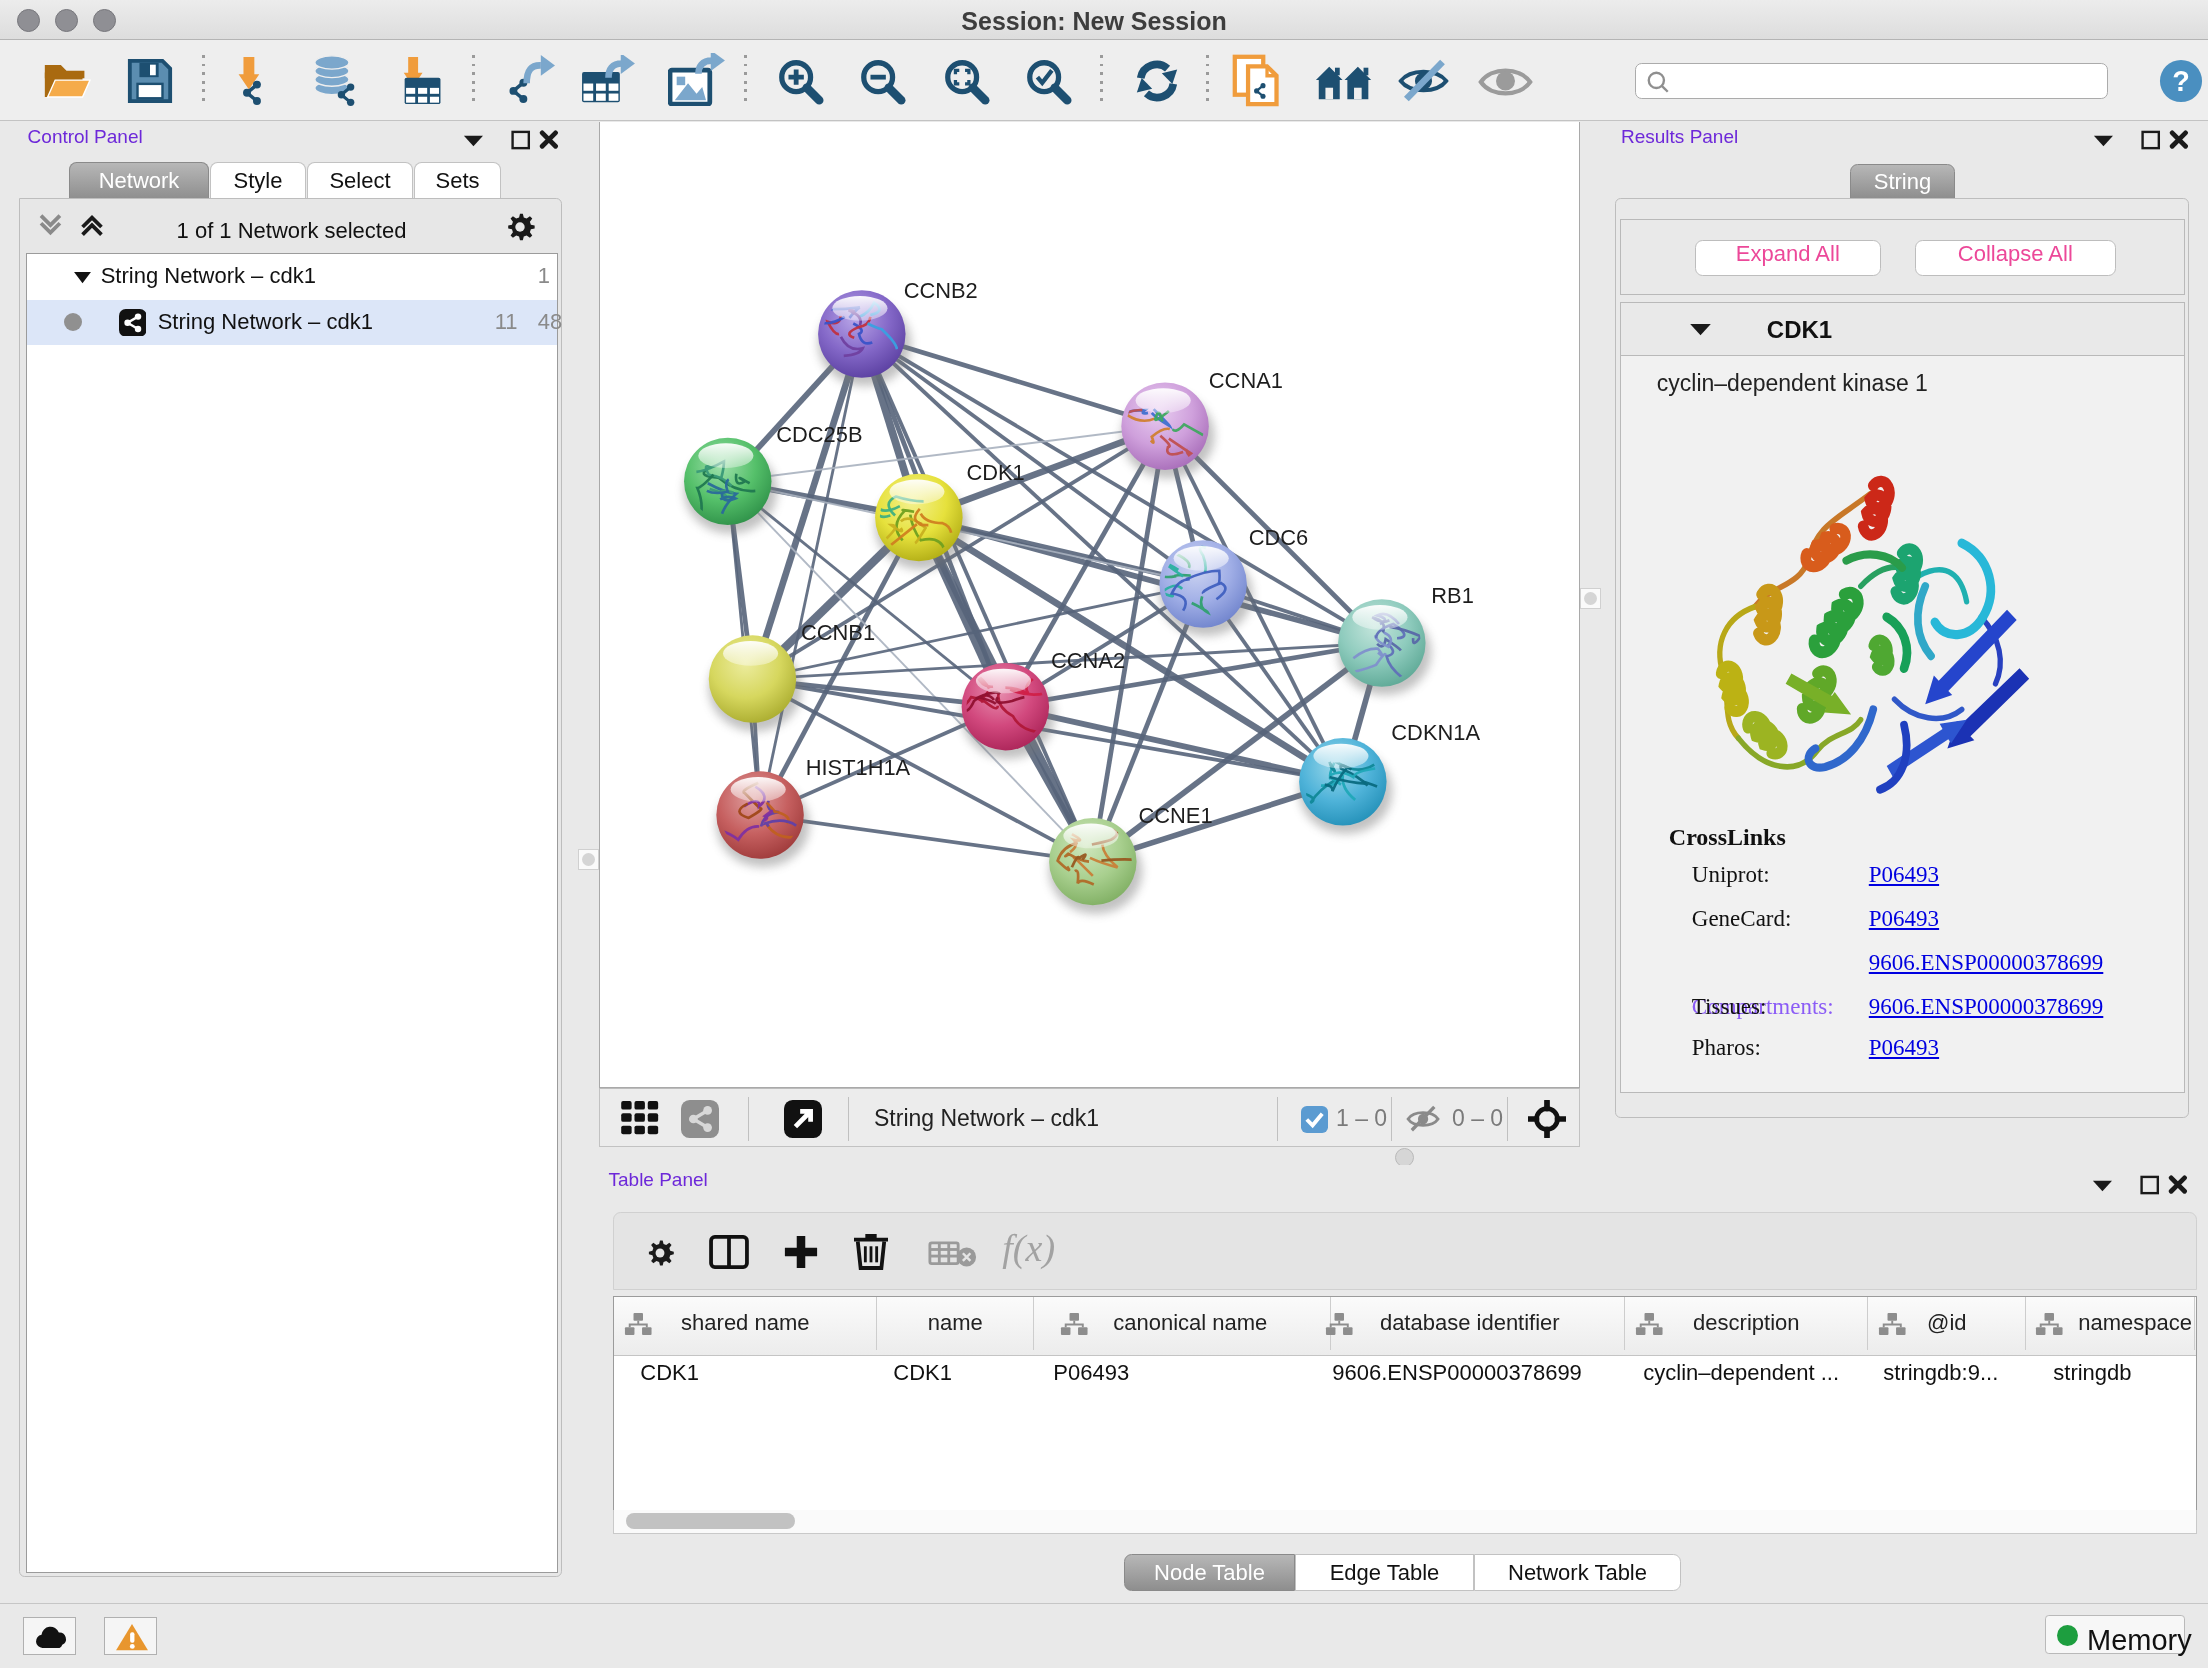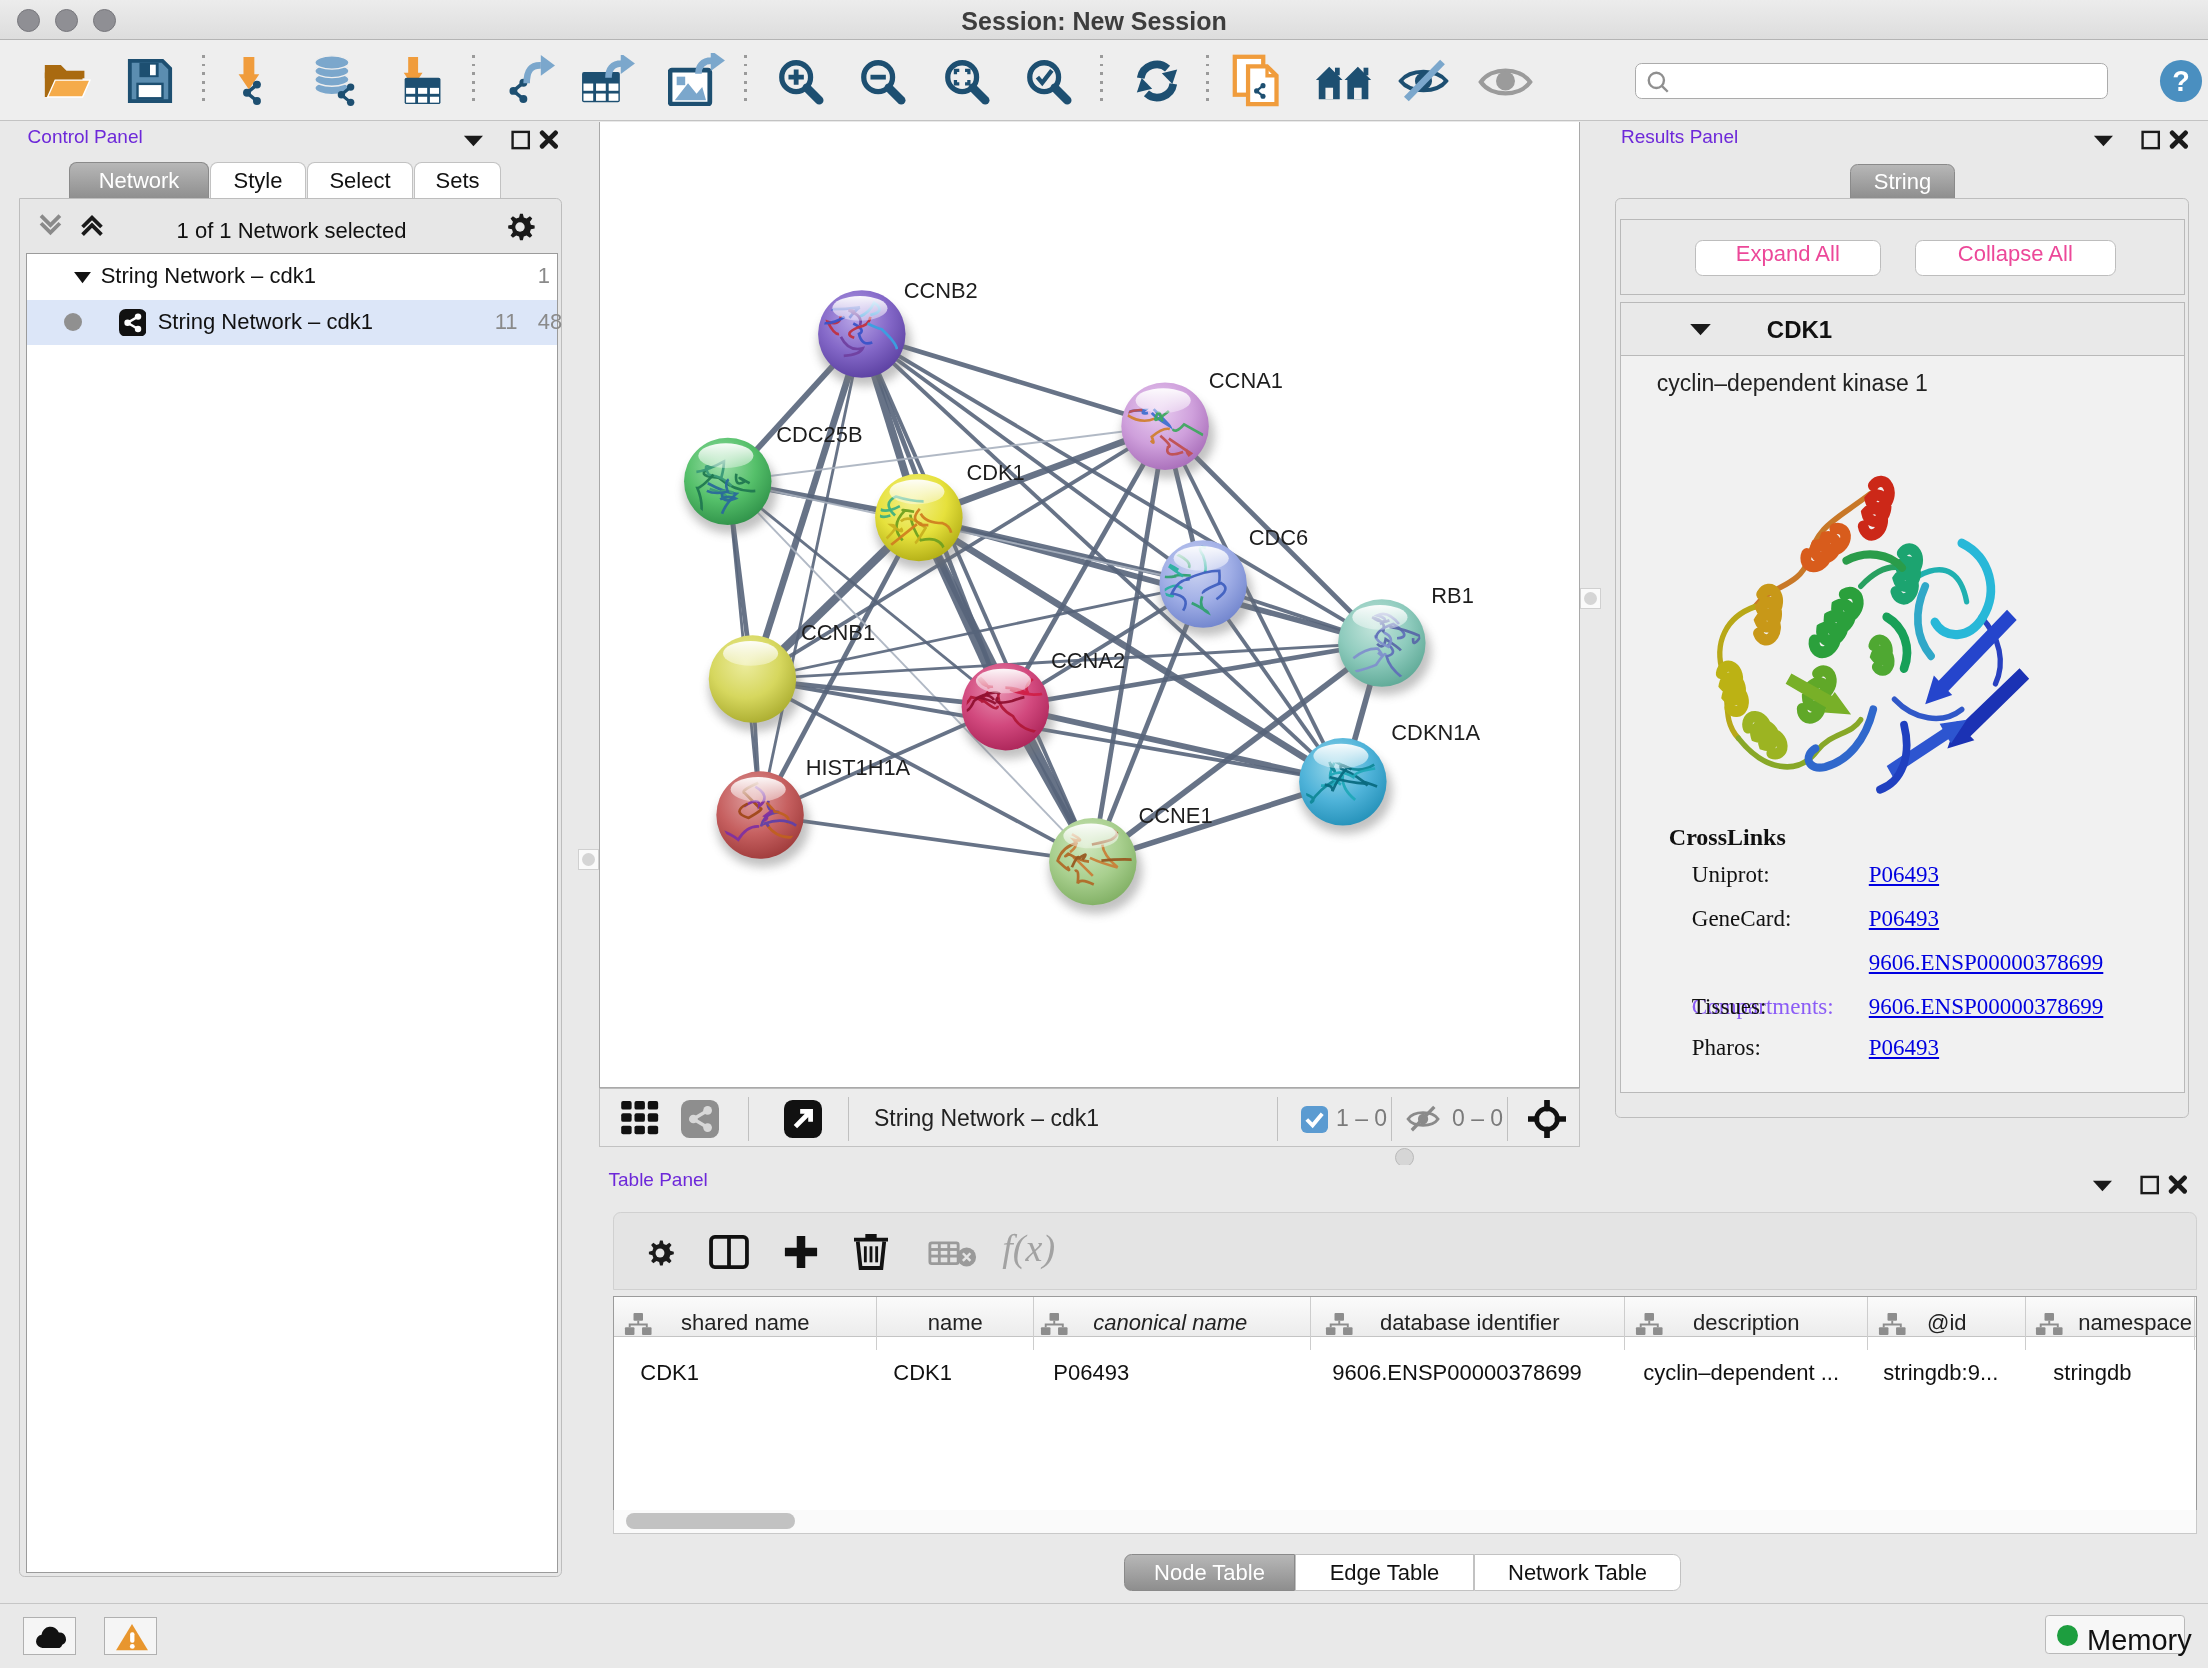--- a/index.html
+++ b/index.html
@@ -712,36 +712,36 @@
         <line x1="12" y1="4" x2="12" y2="26"></line>
           <line x1="22" y1="4" x2="22" y2="26"></line>
       </g>
       <circle cx="41" cy="19" r="10" fill="#9a9a9a"></circle>
       <path d="M37 15 L45 23 M45 15 L37 23" stroke="#e4e4e4" stroke-width="2.6"></path>
     </svg>
     <div class="abs serif" style="left:388px; top:13.3px; font-size:38px; font-style:italic; color:#a2a2a2;">f(x)</div>
   </div>
 
   <div class="abs" style="left:14.3px; top:131px; width:1584px; height:238px; background:#ffffff; border:1px solid #9b9b9b;">
-    <div class="abs" style="left:0; top:0; width:1582px; height:40px; background:linear-gradient(#fbfbfb,#ececec); border-bottom:1px solid #c4c4c4;">
+    <div class="abs" style="left:0; top:0; width:1582px; height:59px; background:linear-gradient(#fbfbfb,#ececec); border-bottom:1px solid #c4c4c4;">
 <div class="thcell" style="left:0px; width:263px; overflow:hidden;">
           <svg class="treeico" width="28.5" height="25" viewBox="0 0 30 26">
             <g fill="#8d8d8d">
               <rect x="10" y="1" width="10" height="8" rx="1"></rect>
               <rect x="1" y="16" width="10" height="8" rx="1"></rect>
               <rect x="19" y="16" width="10" height="8" rx="1"></rect>
             </g>
             <path d="M15 9 L15 13 M6 16 L6 13 L24 13 L24 16" stroke="#8d8d8d" stroke-width="2" fill="none"></path>
           </svg>
           <div class="thlabel">shared name</div>
         </div>
 <div class="thcell" style="left:263px; width:157px; overflow:hidden;">
           <div class="thlabel">name</div>
         </div>
-<div class="thcell" style="left:416px; width:281px; overflow:hidden;font-style:italic;">
+<div class="thcell" style="left:436px; width:281px; overflow:hidden;">
           <svg class="treeico" width="28.5" height="25" viewBox="0 0 30 26">
             <g fill="#8d8d8d">
               <rect x="10" y="1" width="10" height="8" rx="1"></rect>
               <rect x="1" y="16" width="10" height="8" rx="1"></rect>
               <rect x="19" y="16" width="10" height="8" rx="1"></rect>
             </g>
             <path d="M15 9 L15 13 M6 16 L6 13 L24 13 L24 16" stroke="#8d8d8d" stroke-width="2" fill="none"></path>
           </svg>
           <div class="thlabel">canonical name</div>
         </div>

